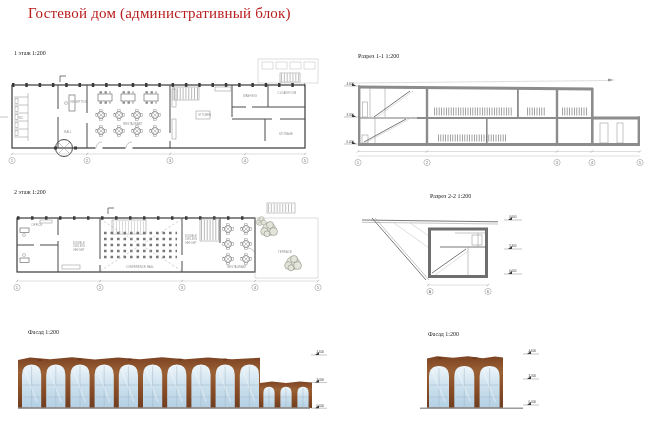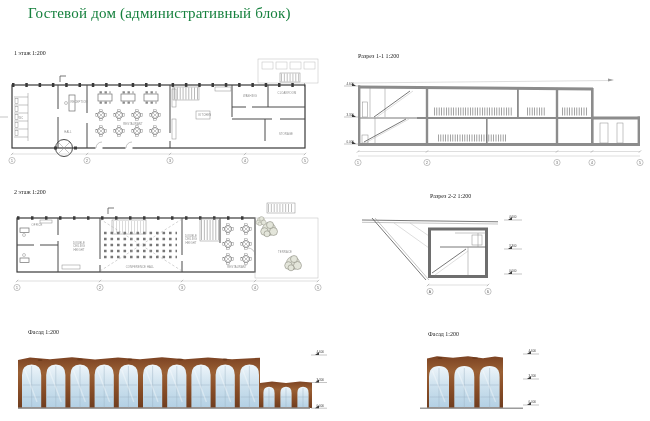--- a/index.html
+++ b/index.html
@@ -1,18 +1,18 @@
 <!DOCTYPE html>
 <html><head>
 <meta charset="utf-8">
 <style>
   html,body{margin:0;padding:0;background:#fff;}
   .sheet{position:relative;width:650px;height:421px;background:#ffffff;overflow:hidden;
          font-family:"Liberation Serif",serif;}
-  .title{position:absolute;left:28px;top:5px;font-size:15px;color:#15803d;letter-spacing:.2px;}
+  .title{position:absolute;left:28px;top:5px;font-size:15px;color:#b91c1c;letter-spacing:.2px;}
   .dlabel{position:absolute;font-size:6px;color:#222;font-family:"Liberation Serif",serif;white-space:nowrap;}
   svg{position:absolute;overflow:visible;}
   
   .wall{fill:none;stroke:#3a3a3a;stroke-width:1.2;}
   .cols{fill:none;stroke:#3a3a3a;stroke-width:4;stroke-dasharray:2.5 10.8;}
   .cols2{fill:none;stroke:#3a3a3a;stroke-width:3.4;stroke-dasharray:2.5 11.5;}
   .w{fill:none;stroke:#4a4a4a;stroke-width:1;}
   .w8{fill:none;stroke:#555;stroke-width:.8;}
   .t{fill:none;stroke:#8a8a8a;stroke-width:.5;}
   .t2{fill:none;stroke:#6f6f6f;stroke-width:.7;}

